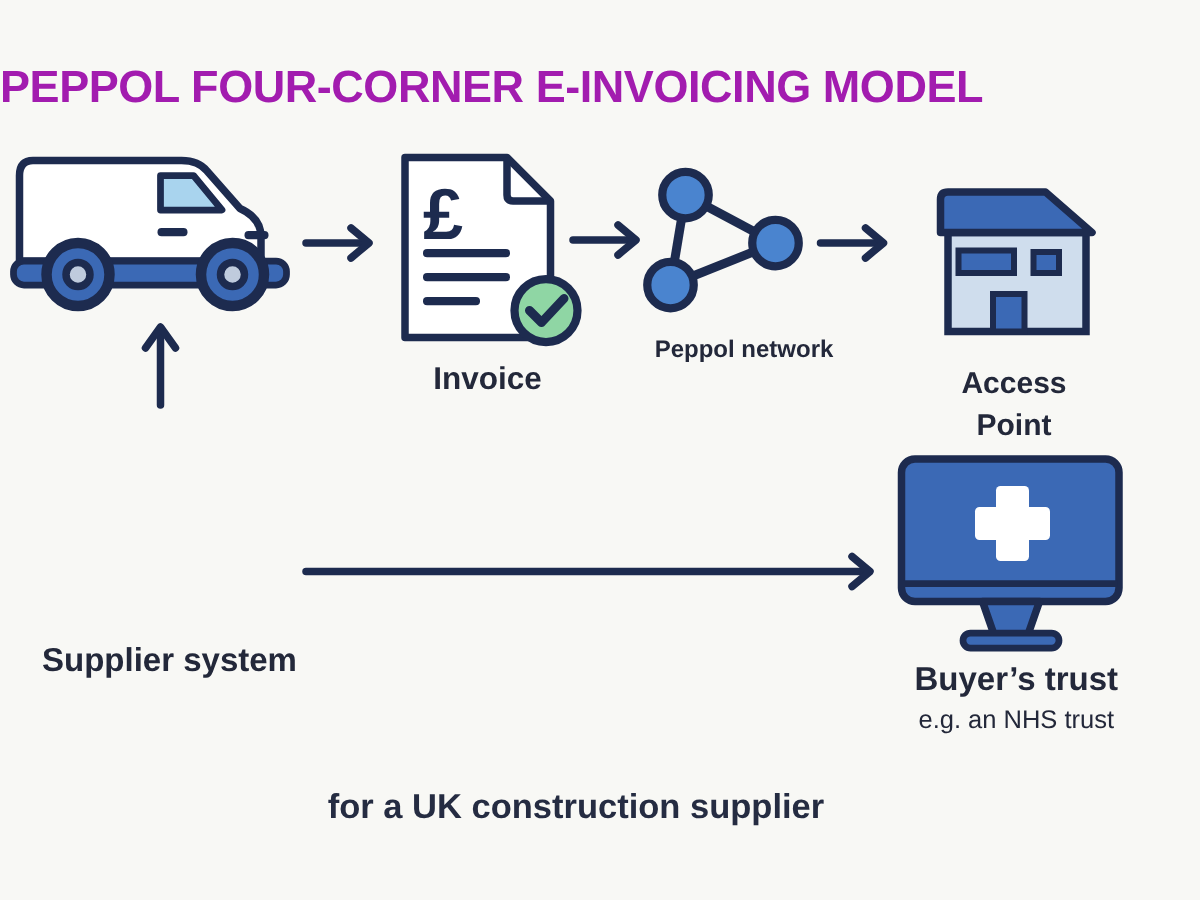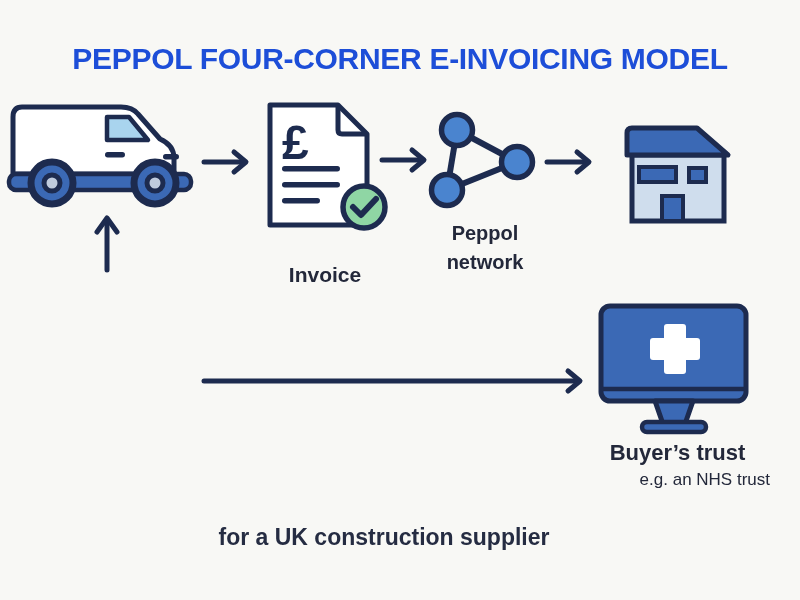--- a/index.html
+++ b/index.html
@@ -1,32 +1,32 @@
 <!DOCTYPE html>
 <html><head>
 <meta charset="utf-8">
 <style>
   * { margin:0; padding:0; box-sizing:border-box; }
   html,body { width:800px; height:600px; }
   body { font-family:"Liberation Sans", sans-serif; background:#f8f8f5; overflow:hidden; }
   .canvas { position:relative; width:800px; height:600px; background:#f8f8f5; }
   .abs { position:absolute; }
   .title {
-    top:42px; left:0; right:0; text-align:center;
-    font-size:30px; font-weight:bold; letter-spacing:-0.3px; color:#1d4ed8;
+    top:42px; left:0; right:0; 
+    font-size:30px; font-weight:bold; letter-spacing:-0.3px; color:#a21caf;
   }
   .label {
     text-align:center; color:#23283a; font-weight:bold;
   }
-  .lbl-invoice  { left:258px; top:241px; width:134px; font-size:21px;margin-top:22px; }
-  .lbl-network  { left:422px; top:219px; width:126px; font-size:20px; line-height:29px; }
+  .lbl-invoice  { left:258px; top:241px; width:134px; font-size:21px; }
+  .lbl-network  { left:433px; top:219px; width:126px; font-size:16px; line-height:29px; }
   .lbl-access   { left:628px; top:242px; width:96px;  font-size:20px; line-height:28px; }
   .lbl-supplier { left:8px;   top:427px; width:210px; font-size:22px; }
   .lbl-buyer    { left:585px; top:440px; width:185px; font-size:22px; }
-  .buyer-sub    { left:585px; top:468px; width:185px; text-align:right;
+  .buyer-sub    { left:585px; top:468px; width:185px; text-align:center;
                   color:#23283a; font-size:17px; line-height:23px; font-weight:normal; }
   .footer {
     top:524px; left:0; width:800px; text-align:center; transform:translateX(-16px);
     font-size:23px; font-weight:bold; color:#252c42;
   }
   svg { display:block; }
 </style>
 </head>
 <body>
 
@@ -99,28 +99,30 @@
 
   <div class="abs" style="left:620px; top:122px;">
     <svg width="112" height="102" viewBox="0 0 112 102">
       <rect x="12" y="33" width="92" height="66" fill="#cfdded" stroke="#1d2b4f" stroke-width="5"></rect>
       <path d="M7,33 V11 Q7,6 12,6 H77 L108,33 Z" fill="#3b69b5" stroke="#1d2b4f" stroke-width="5" stroke-linejoin="round"></path>
       <rect x="19" y="45" width="37" height="15" fill="#3b69b5" stroke="#1d2b4f" stroke-width="4"></rect>
       <rect x="69" y="46" width="17" height="14" fill="#3b69b5" stroke="#1d2b4f" stroke-width="4"></rect>
       <rect x="42" y="74" width="21" height="25" fill="#3b69b5" stroke="#1d2b4f" stroke-width="4"></rect>
     </svg>
   </div>
+  <div class="abs label lbl-access">Access Point</div>
 
   <div class="abs" style="left:93px; top:210px;">
     <svg width="28" height="64" viewBox="0 0 28 64">
       <line x1="14" y1="60" x2="14" y2="12" stroke="#1d2b4f" stroke-width="5" stroke-linecap="round"></line>
       <polyline points="4,22 14,8 24,22" fill="none" stroke="#1d2b4f" stroke-width="5" stroke-linecap="round" stroke-linejoin="round"></polyline>
     </svg>
   </div>
 
+  <div class="abs label lbl-supplier">Supplier system</div>
 
   <div class="abs" style="left:200px; top:366px;">
     <svg width="394" height="30" viewBox="0 0 394 30">
       <line x1="4" y1="15" x2="378" y2="15" stroke="#1d2b4f" stroke-width="5" stroke-linecap="round"></line>
       <polyline points="368,5 380,15 368,25" fill="none" stroke="#1d2b4f" stroke-width="5" stroke-linecap="round" stroke-linejoin="round"></polyline>
     </svg>
   </div>
 
   <div class="abs" style="left:597px; top:302px;">
     <svg width="155" height="133" viewBox="0 0 155 133">

